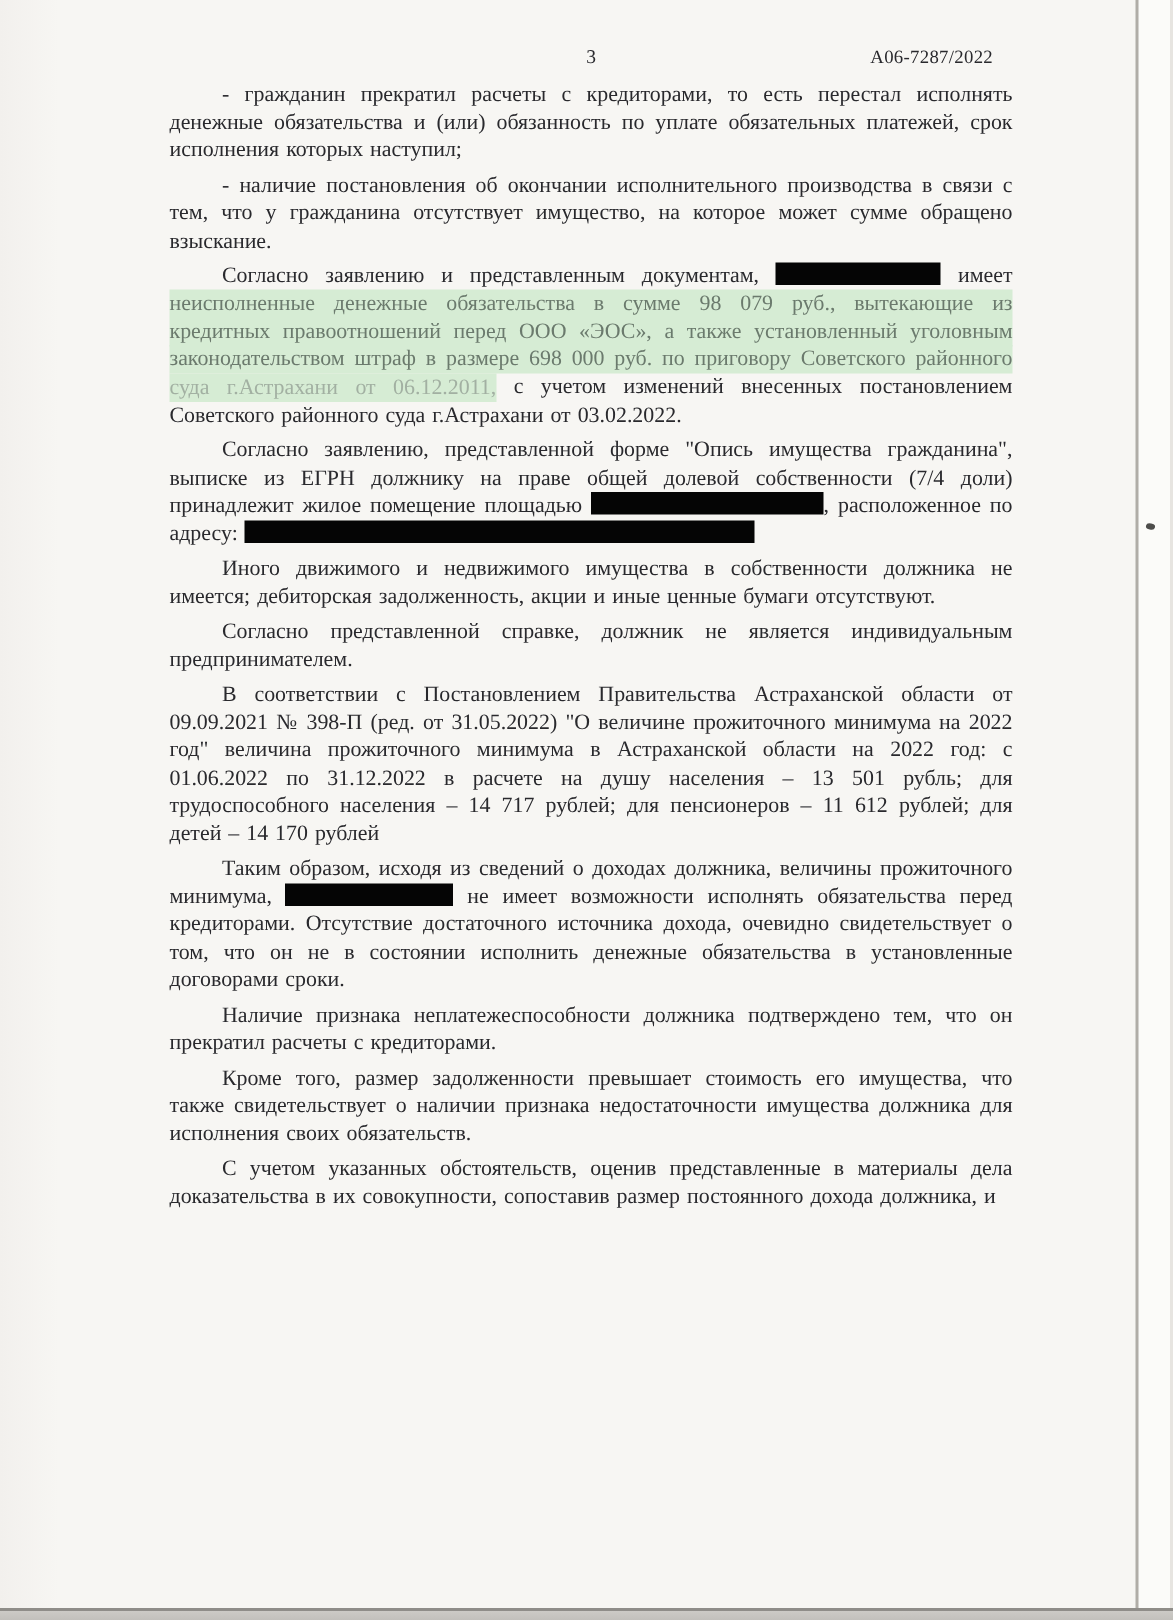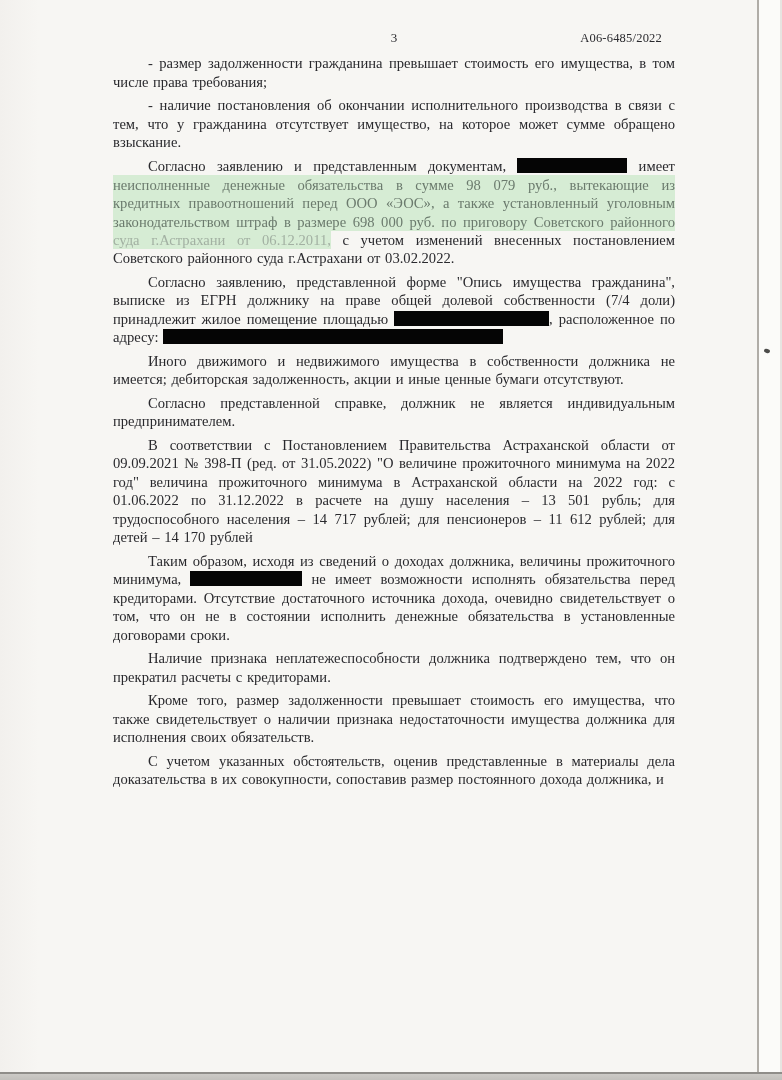--- a/index.html
+++ b/index.html
@@ -96,25 +96,25 @@
 </style>
 </head>
 <body>
 
 <div class="page">
 
   <div class="content">
 
     <header class="doc-header">
       <span class="page-num">3</span>
-      <span class="case-num">А06-6485/2022</span>
+      <span class="case-num">А06-7287/2022</span>
     </header>
 
+    <p class="para"><span>- гражданин прекратил расчеты с кредиторами, то есть перестал исполнять денежные обязательства и (или) обязанность по уплате обязательных платежей, срок исполнения которых наступил;</span></p>
 
-    <p class="para"><span>- размер задолженности гражданина превышает стоимость его имущества, в том числе права требования;</span></p>
 
     <p class="para"><span>- наличие постановления об окончании исполнительного производства в связи с тем, что у гражданина отсутствует имущество, на которое может сумме обращено взыскание.</span></p>
 
     <p class="para"><span>Согласно заявлению и представленным документам, </span><span class="redact w110"></span><span> имеет </span><span class="hl">неисполненные денежные обязательства в сумме 98 079 руб., вытекающие из кредитных правоотношений перед ООО «ЭОС», а также установленный уголовным законодательством штраф в размере 698 000 руб. по приговору Советского районного </span><span class="hl hl-faded">суда г.Астрахани от 06.12.2011,</span><span> с учетом изменений внесенных постановлением Советского районного суда г.Астрахани от 03.02.2022.</span></p>
 
 
     <p class="para"><span>Согласно заявлению, представленной форме "Опись имущества гражданина", выписке из ЕГРН должнику на праве общей долевой собственности (7/4 доли) принадлежит жилое помещение площадью </span><span class="redact w155"></span><span>, расположенное по адресу: </span><span class="redact w340"></span></p>
 
     <p class="para"><span>Иного движимого и недвижимого имущества в собственности должника не имеется; дебиторская задолженность, акции и иные ценные бумаги отсутствуют.</span></p>
 

